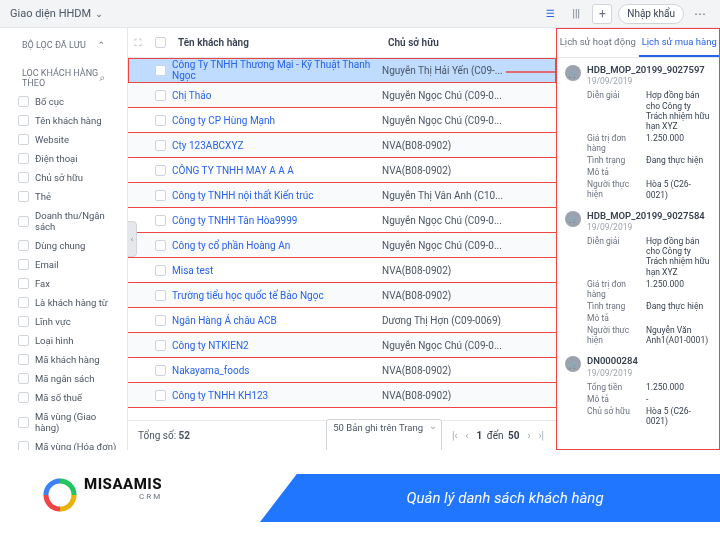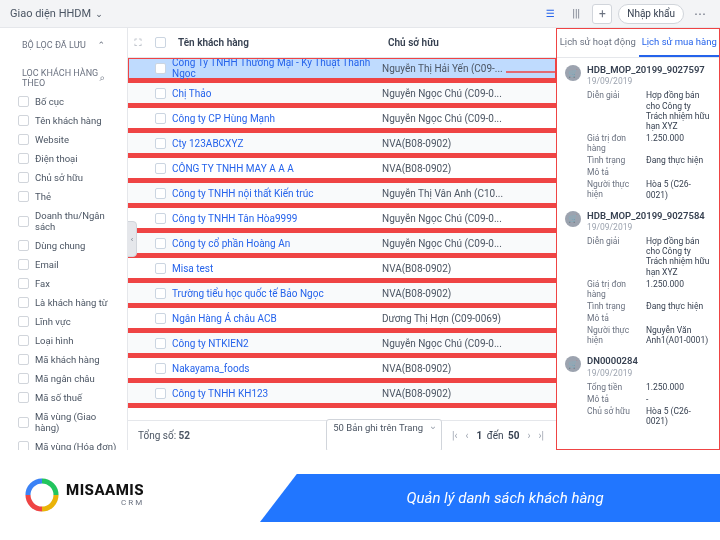--- a/index.html
+++ b/index.html
@@ -19,21 +19,21 @@
 .sidebar-item{padding:4px 10px 4px 18px;font-size:9.5px;color:#4b5563;display:flex;align-items:center;gap:6px}
 .sidebar-item::before{content:"";width:9px;height:9px;border:1px solid #d1d5db;border-radius:2px;display:inline-block;flex-shrink:0}
 .center{flex:1;display:flex;flex-direction:column;overflow:hidden;position:relative}
 .table-head{height:30px;display:flex;align-items:center;border-bottom:1px solid #e5e7eb;background:#fff}
 .th{font-size:10px;font-weight:600;color:#374151;padding:0 6px}
 .col-expand{width:20px;display:flex;justify-content:center}
 .col-check{width:24px;display:flex;justify-content:center}
 .col-name{width:210px}
 .col-owner{flex:1}
 .checkbox{width:11px;height:11px;border:1px solid #cbd5e1;border-radius:2px;background:#fff}
-.row{height:25px;display:flex;align-items:center;border-bottom:5px solid #ef4444;font-size:10px}
+.row{height:25px;display:flex;align-items:center;border-bottom:1px solid #ef4444;font-size:10px}
 .row.selected{background:#bfdbfe;outline:1.5px solid #ef4444;outline-offset:-1px}
 .row.alt{background:#f9fafb}
 .cell-name{color:#2563eb;cursor:pointer}
 .cell-owner{color:#4b5563;white-space:nowrap;overflow:hidden;text-overflow:ellipsis}
 .tbody{flex:1;overflow:hidden}
 .pager{height:30px;border-top:1px solid #e5e7eb;display:flex;align-items:center;padding:0 10px;font-size:10px;color:#4b5563;gap:8px}
 .pager-spacer{flex:1}
 .page-select{border:1px solid #d1d5db;padding:2px 18px 18px 6px;border-radius:3px;font-size:9.5px;background:#fff;position:relative}
 .page-select::after{content:"⌄";position:absolute;right:4px;top:0;color:#9ca3af}
 .pager-nav{display:flex;align-items:center;gap:4px;color:#9ca3af}
@@ -48,21 +48,21 @@
 .hist-item{margin-bottom:10px}
 .hist-head{display:flex;gap:6px;align-items:flex-start;margin-bottom:4px}
 .hist-icon{width:16px;height:16px;border-radius:50%;background:#9ca3af;color:#fff;display:flex;align-items:center;justify-content:center;font-size:8px;flex-shrink:0;margin-top:1px}
 .hist-title{font-size:9.5px;font-weight:600;color:#374151;word-break:break-all;line-height:1.2}
 .hist-date{font-size:8.5px;color:#9ca3af;margin-top:1px}
 .hist-body{padding-left:22px;font-size:8.5px;color:#4b5563}
 .hist-row{display:flex;margin-bottom:2px;gap:3px}
 .hist-label{width:56px;flex-shrink:0;color:#6b7280}
 .hist-val{flex:1;color:#374151;line-height:1.2}
 .footer{position:absolute;left:0;bottom:0;width:720px;height:90px;display:flex;align-items:center}
-.logo-wrap{display:flex;align-items:center;gap:6px;padding-left:24px;z-index:2}
+.logo-wrap{display:flex;align-items:flex-start;gap:6px;padding-left:42px;z-index:2}
 .logo-ring{width:36px;height:36px;position:relative}
 .logo-text{display:flex;flex-direction:column;line-height:1}
 .logo-misa{font-size:15px;font-weight:800;letter-spacing:0.5px}
 .logo-misa .m{color:#111}
 .logo-misa .a{color:#111}
 .logo-crm{font-size:8px;color:#6b7280;letter-spacing:2px;margin-top:1px;text-align:right}
 .banner{position:absolute;right:0;bottom:18px;width:460px;height:48px;background:#2176ff;clip-path:polygon(8% 0,100% 0,100% 100%,0 100%);display:flex;align-items:center;justify-content:center;padding-left:30px}
 .banner-text{color:#fff;font-size:15px;font-style:italic;font-weight:400}
 .chevron{font-size:9px}
 .expand-handle{position:absolute;left:-1px;top:50%;width:10px;height:36px;background:#e5e7eb;border:1px solid #d1d5db;border-radius:0 4px 4px 0;display:flex;align-items:center;justify-content:center;font-size:8px;color:#6b7280;transform:translateY(-50%)}
@@ -104,21 +104,21 @@
           <div class="sidebar-item">Chủ sở hữu</div>
           <div class="sidebar-item">Thẻ</div>
           <div class="sidebar-item">Doanh thu/Ngân sách</div>
           <div class="sidebar-item">Dùng chung</div>
           <div class="sidebar-item">Email</div>
           <div class="sidebar-item">Fax</div>
           <div class="sidebar-item">Là khách hàng từ</div>
           <div class="sidebar-item">Lĩnh vực</div>
           <div class="sidebar-item">Loại hình</div>
           <div class="sidebar-item">Mã khách hàng</div>
-          <div class="sidebar-item">Mã ngân châu</div>
+          <div class="sidebar-item">Mã ngân sách</div>
           <div class="sidebar-item">Mã số thuế</div>
           <div class="sidebar-item">Mã vùng (Giao hàng)</div>
           <div class="sidebar-item">Mã vùng (Hóa đơn)</div>
         </div>
     </div>
 
     <div class="center">
       <div class="expand-handle">‹</div>
       <div class="table-head">
         <div class="col-expand" style="color:#9ca3af">⛶</div>

